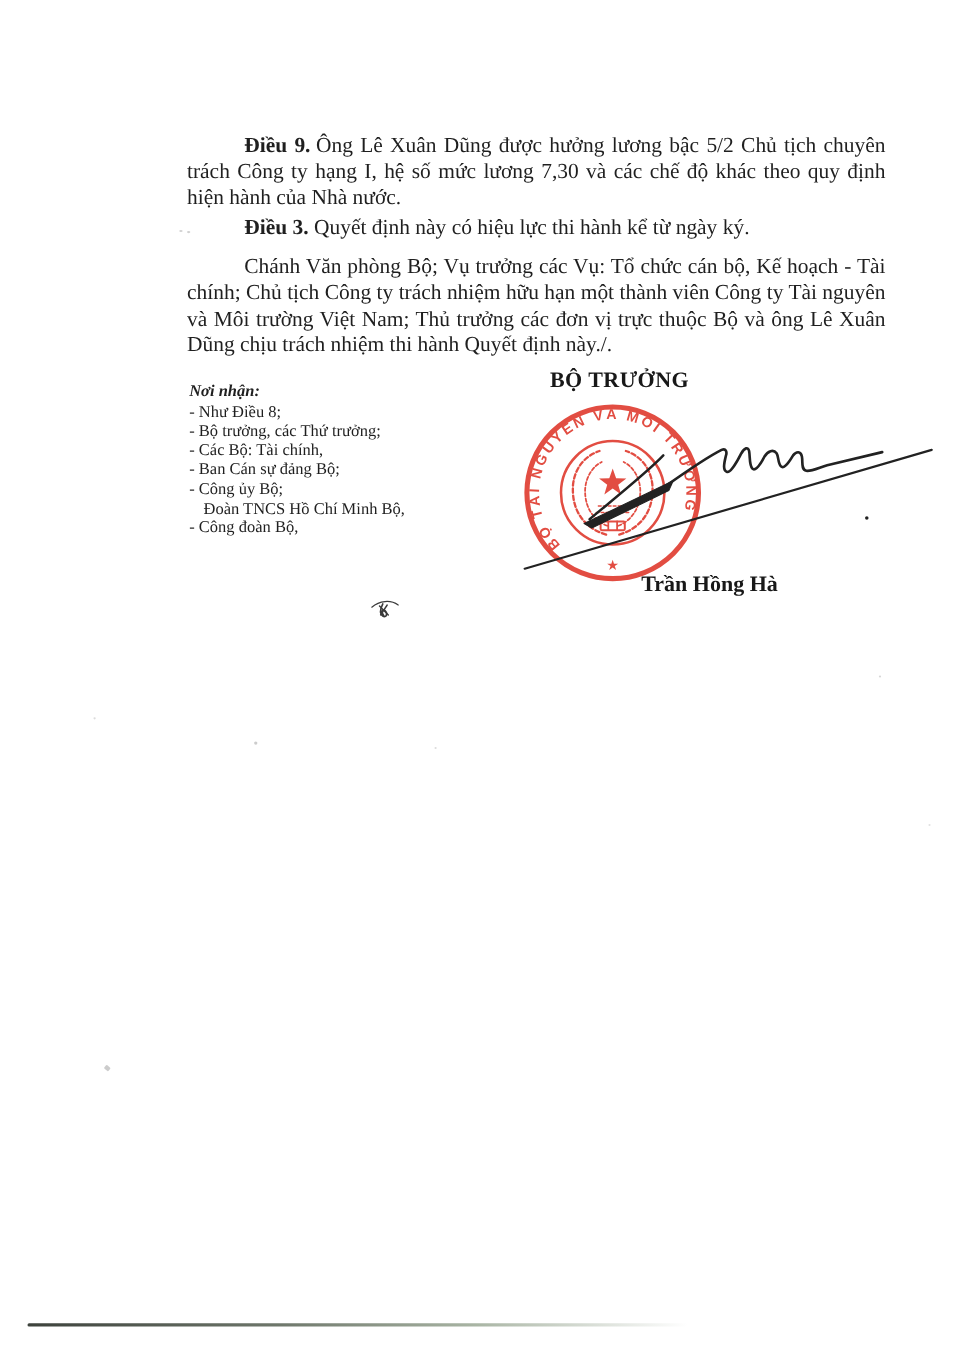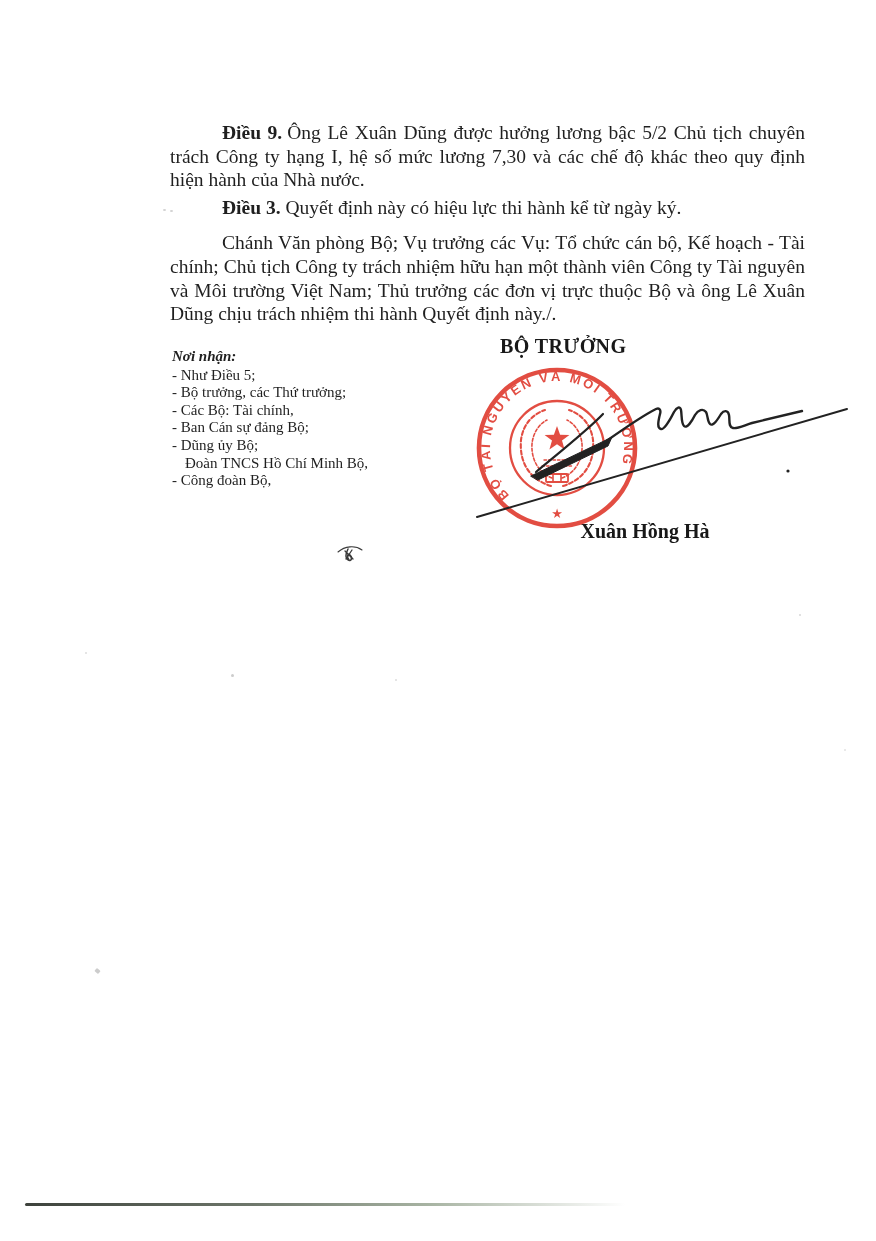--- a/index.html
+++ b/index.html
@@ -56,31 +56,31 @@
 <div class="page">
 
   <div class="doc-text">
     <p><span class="art-label">Điều 9.</span><span>Ông Lê Xuân Dũng được hưởng lương bậc 5/2 Chủ tịch chuyên trách Công ty hạng I, hệ số mức lương 7,30 và các chế độ khác theo quy định hiện hành của Nhà nước.</span></p>
     <p class="art3"><span class="art-label">Điều 3.</span><span>Quyết định này có hiệu lực thi hành kể từ ngày ký.</span></p>
     <p class="impl">Chánh Văn phòng Bộ; Vụ trưởng các Vụ: Tổ chức cán bộ, Kế hoạch - Tài chính; Chủ tịch Công ty trách nhiệm hữu hạn một thành viên Công ty Tài nguyên và Môi trường Việt Nam; Thủ trưởng các đơn vị trực thuộc Bộ và ông Lê Xuân Dũng chịu trách nhiệm thi hành Quyết định này./.</p>
   </div>
 
   <div class="recipients">
     <div class="head">Nơi nhận:</div>
-    <div class="line">- Như Điều 5;</div>
+    <div class="line">- Như Điều 8;</div>
     <div class="line">- Bộ trưởng, các Thứ trưởng;</div>
     <div class="line">- Các Bộ: Tài chính,</div>
     <div class="line">- Ban Cán sự đảng Bộ;</div>
-    <div class="line">- Dũng ủy Bộ;</div>
+    <div class="line">- Công ủy Bộ;</div>
     <div class="line ind">Đoàn TNCS Hồ Chí Minh Bộ,</div>
     <div class="line">- Công đoàn Bộ,</div>
   </div>
 
   <div class="sig-title">BỘ TRƯỞNG</div>
-  <div class="signer-name">Xuân Hồng Hà</div>
+  <div class="signer-name">Trần Hồng Hà</div>
 
   <svg class="seal-svg" viewBox="-84 -84 168 168">
     <g style="stroke:var(--seal-red,#df3a2e);fill:none" stroke-linecap="round">
       <circle cx="0" cy="0" r="78" stroke-width="4.6"></circle>
       <circle cx="0" cy="0" r="47" stroke-width="2.3"></circle>
 
       <g>
         <polygon points="0,-22 3.1,-13.2 12.4,-13 5,-7.4 7.6,1.5 0,-3.8 -7.6,1.5 -5,-7.4 -12.4,-13 -3.1,-13.2" style="fill:var(--seal-red,#df3a2e);stroke:none"></polygon>
         <path d="M -6 38 C -26 32 -38 16 -36 -8 C -34 -24 -24 -34 -12 -38" stroke-width="2.1" stroke-dasharray="4 2.5"></path>
         <path d="M 6 38 C 26 32 38 16 36 -8 C 34 -24 24 -34 12 -38" stroke-width="2.1" stroke-dasharray="4 2.5"></path>

